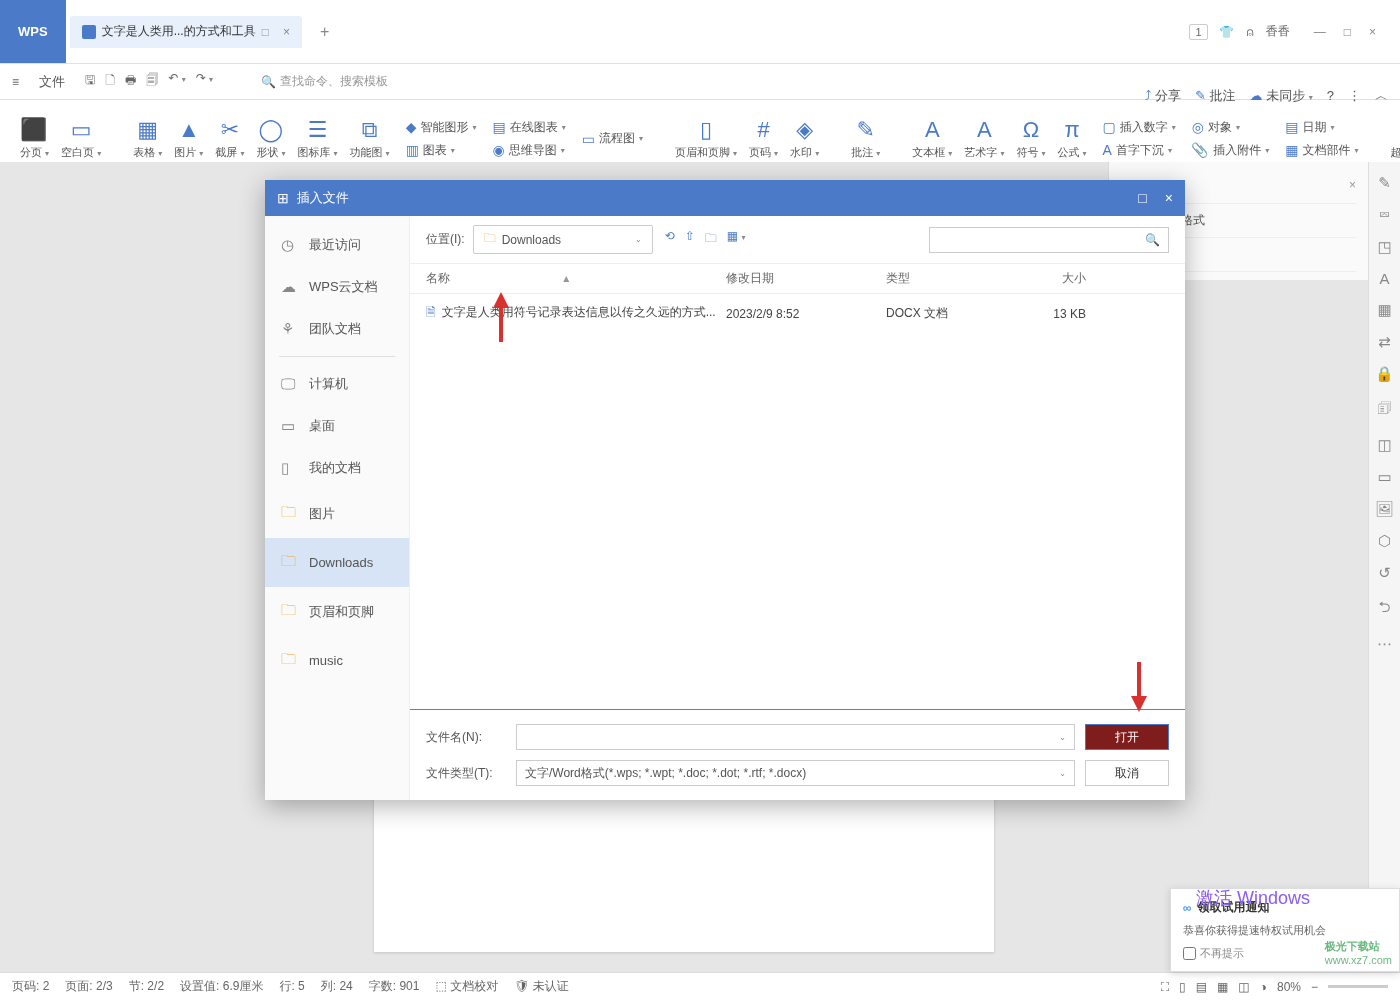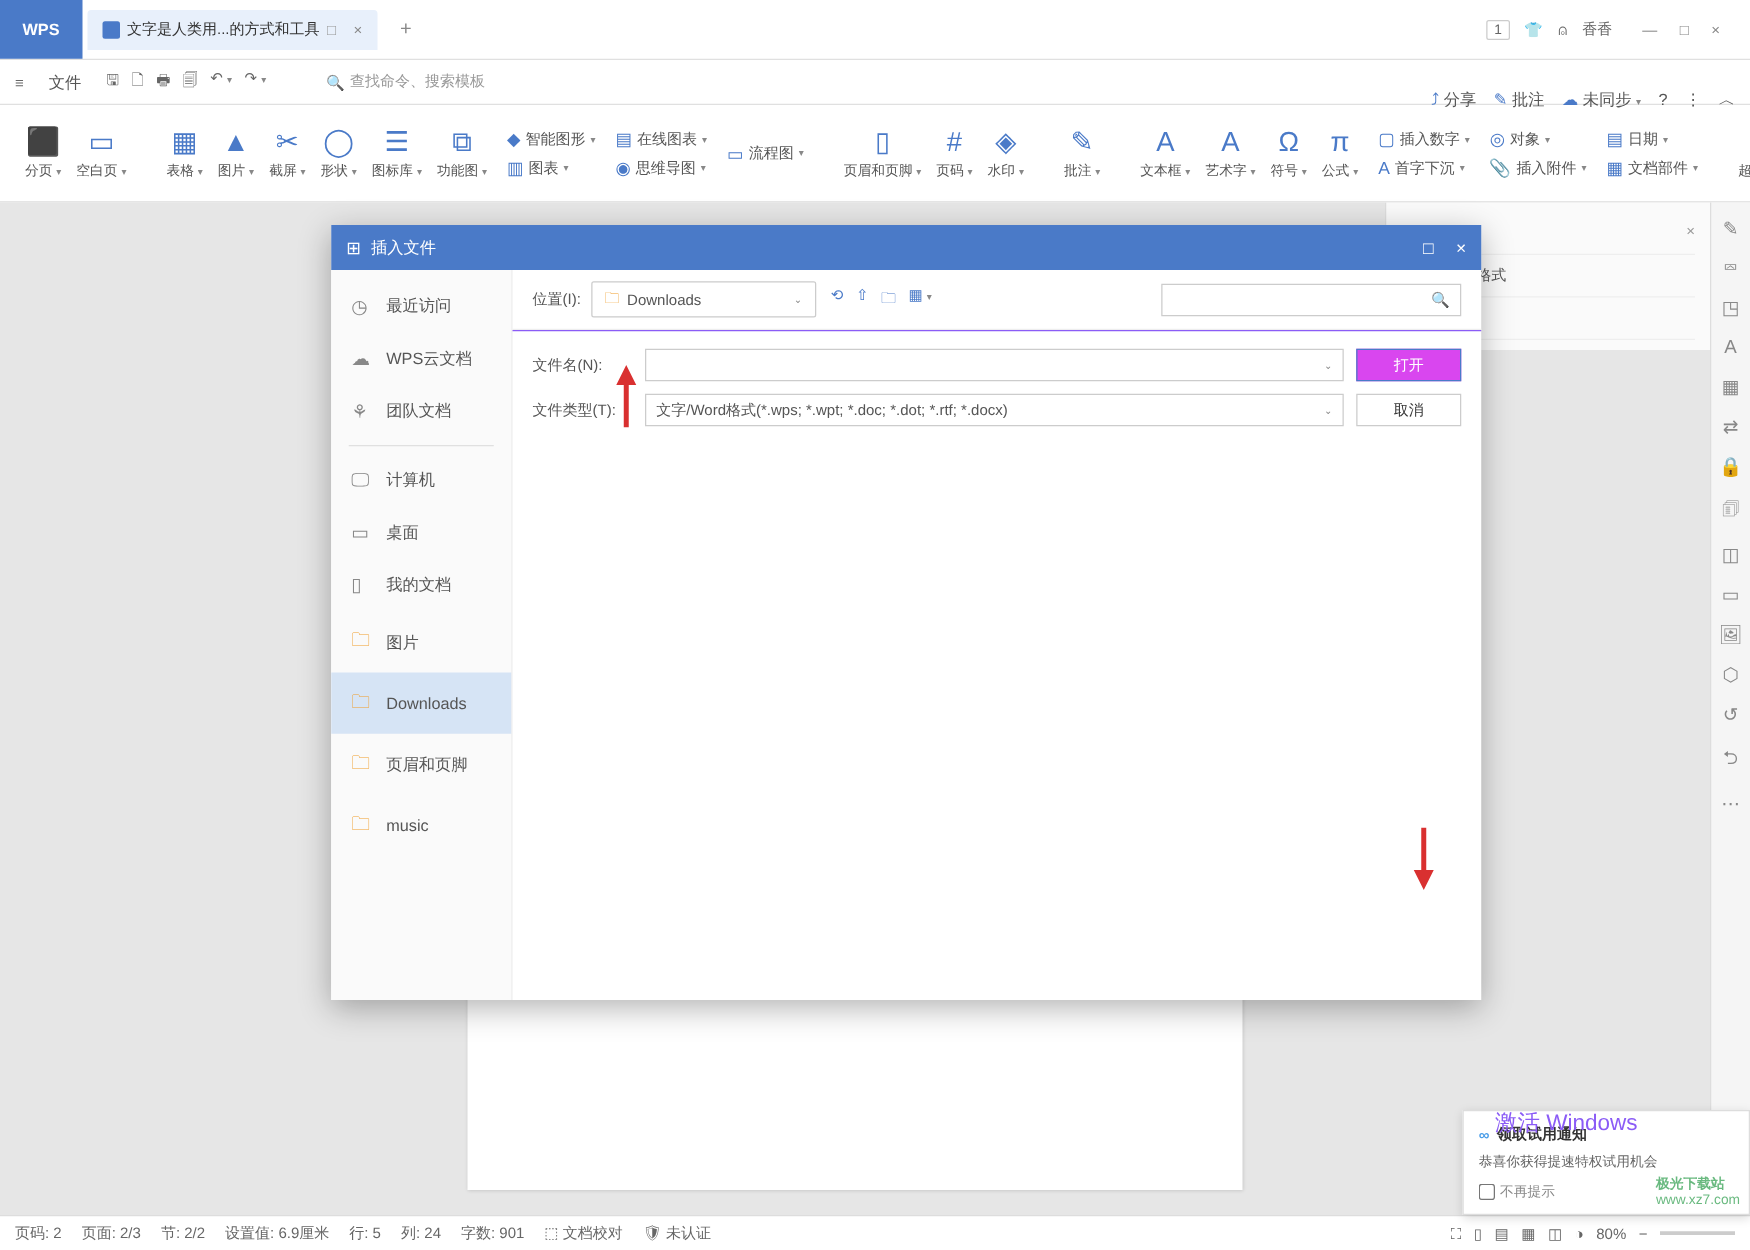--- a/index.html
+++ b/index.html
@@ -1,19 +1,19 @@
 <!DOCTYPE html>
 <html><head>
 <meta charset="utf-8">
 <style>
 * { margin: 0; padding: 0; box-sizing: border-box; font-family: "Microsoft YaHei", sans-serif; }
 body { background: #f5f5f5; width: 1400px; height: 1000px; overflow: hidden; position: relative; font-size: 12px; color: #333; }
 
 
-.titlebar { height: 48px; background: #fff; display: flex; align-items: center; border-bottom: 1px solid #e0e0e0; }
+.titlebar { height: 64px; background: #fff; display: flex; align-items: center; border-bottom: 1px solid #e0e0e0; }
 .wps-logo { background: #4a7ac8; color: #fff; height: 100%; padding: 0 18px; display: flex; align-items: center; font-weight: bold; font-size: 13px; }
 .tab { background: #e8f0fb; height: 32px; margin-left: 4px; padding: 0 12px; display: flex; align-items: center; border-radius: 3px 3px 0 0; font-size: 12px; color: #333; gap: 6px; }
 .tab .doc-icon { width: 14px; height: 14px; background: #4a7ac8; border-radius: 2px; }
 .tab-close { margin-left: 8px; color: #888; }
 .tab-add { margin-left: 10px; color: #888; font-size: 16px; padding: 4px 8px; }
 .titlebar-right { margin-left: auto; display: flex; align-items: center; gap: 12px; padding-right: 12px; color: #666; }
 .win-controls { display: flex; gap: 18px; padding: 0 12px; color: #888; }
 
 
 .menubar { height: 36px; background: #fff; display: flex; align-items: center; padding: 0 12px; gap: 4px; border-bottom: 1px solid #e0e0e0; }
@@ -71,21 +71,21 @@
 .dm-col-type { width: 130px; }
 .dm-col-size { width: 70px; text-align: right; }
 .dm-filelist { flex: 1; padding: 4px 16px; }
 .dm-row { display: flex; align-items: center; padding: 5px 0; font-size: 12px; color: #444; }
 .dm-row .file-ic { color: #4a7ac8; margin-right: 6px; }
 .dm-bottom { padding: 14px 16px; border-top: 1px solid #8b5cf6; display: flex; flex-direction: column; gap: 10px; }
 .dm-brow { display: flex; align-items: center; gap: 10px; }
 .dm-brow label { width: 80px; font-size: 12px; color: #555; }
 .dm-combo { flex: 1; border: 1px solid #ccc; height: 26px; padding: 0 8px; display: flex; align-items: center; font-size: 12px; color: #555; justify-content: space-between; }
 .dm-btn { width: 84px; height: 26px; display: flex; align-items: center; justify-content: center; font-size: 12px; border: 1px solid #ccc; background: #fff; cursor: pointer; }
-.dm-btn.primary { background: #d946ef; color: #fff; border-color: #4a7ac8; }
+.dm-btn.primary { background: #7f1d1d; color: #fff; border-color: #4a7ac8; }
 
 
 .arrow { position: absolute; width: 24px; height: 50px; }
 .arrow svg { width: 100%; height: 100%; }
 
 
 .statusbar { position: absolute; bottom: 0; left: 0; right: 0; height: 28px; background: #fff; border-top: 1px solid #ddd; display: flex; align-items: center; padding: 0 12px; gap: 16px; font-size: 12px; color: #666; }
 .statusbar .sb-right { margin-left: auto; display: flex; align-items: center; gap: 10px; }
 
 
@@ -403,20 +403,34 @@
         <div class="dm-tb-icons">
           <span>⟲</span>
           <span>⇧</span>
           <span>🗀</span>
           <span>▦ <span class="tri">▾</span></span>
         </div>
         <div class="dm-search">
           <span style="margin-left:auto;">🔍</span>
         </div>
       </div>
+      <div class="dm-headers">
+        <div class="dm-col-name"><span>名称</span> <span style="margin-left:110px;color:#999;">▴</span></div>
+        <div class="dm-col-date">修改日期</div>
+        <div class="dm-col-type">类型</div>
+        <div class="dm-col-size">大小</div>
+      </div>
+      <div class="dm-filelist" id="dm-filelist">
+          <div class="dm-row">
+            <div class="dm-col-name"><span class="file-ic">🗎</span>文字是人类用符号记录表达信息以传之久远的方式...</div>
+            <div class="dm-col-date">2023/2/9 8:52</div>
+            <div class="dm-col-type">DOCX 文档</div>
+            <div class="dm-col-size">13 KB</div>
+          </div>
+        </div>
       <div class="dm-bottom">
         <div class="dm-brow">
           <label>文件名(N):</label>
           <div class="dm-combo">
               <span></span>
               <span class="tri">⌄</span>
             </div>
           <div class="dm-btn primary">打开</div>
         </div>
         <div class="dm-brow">

